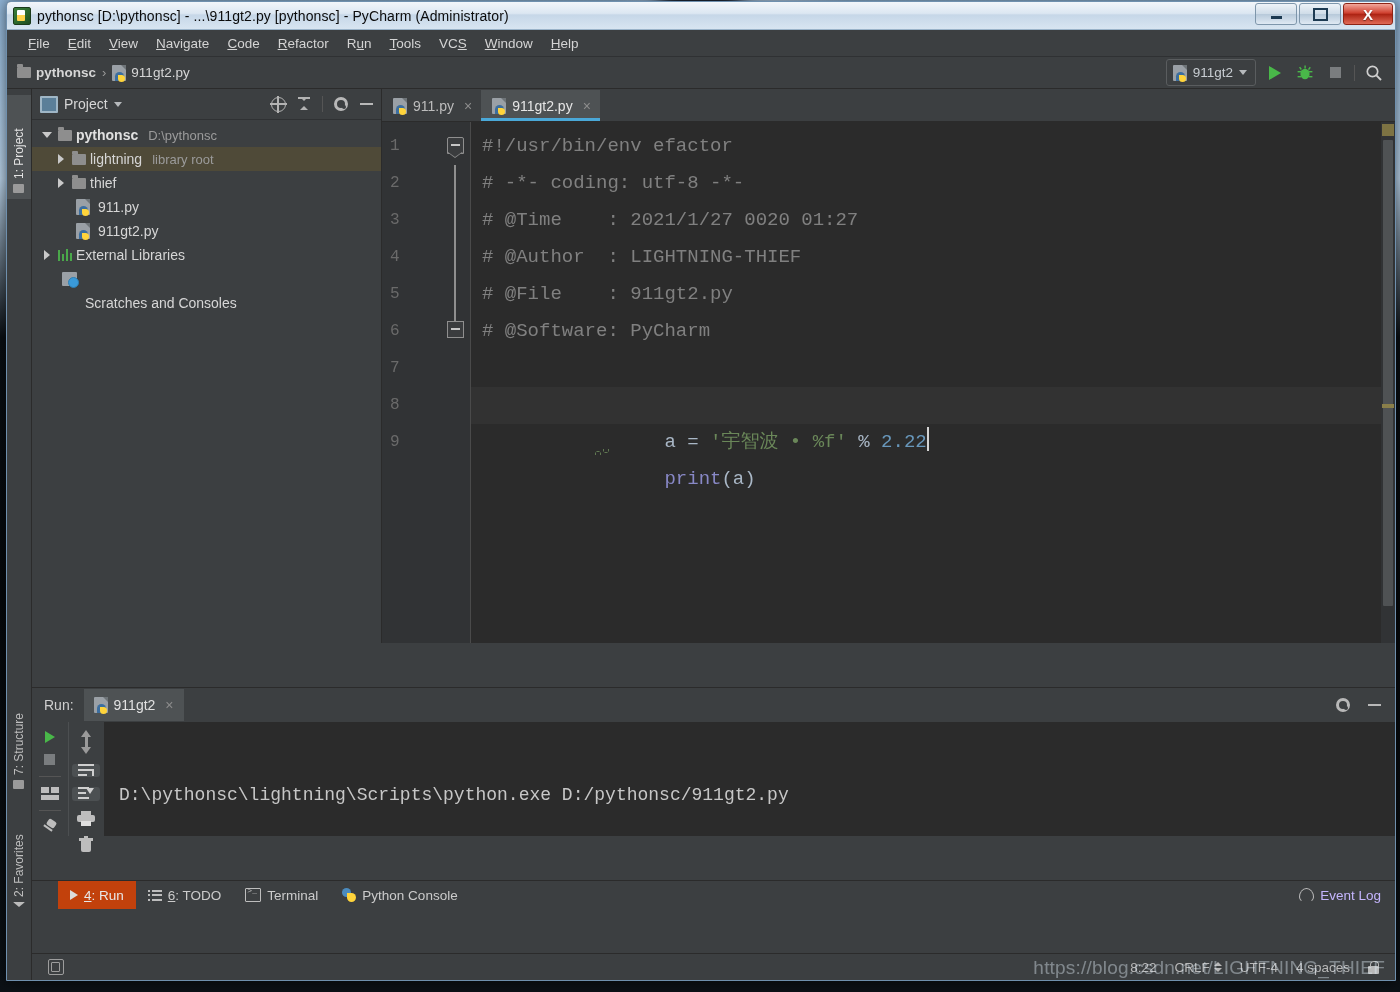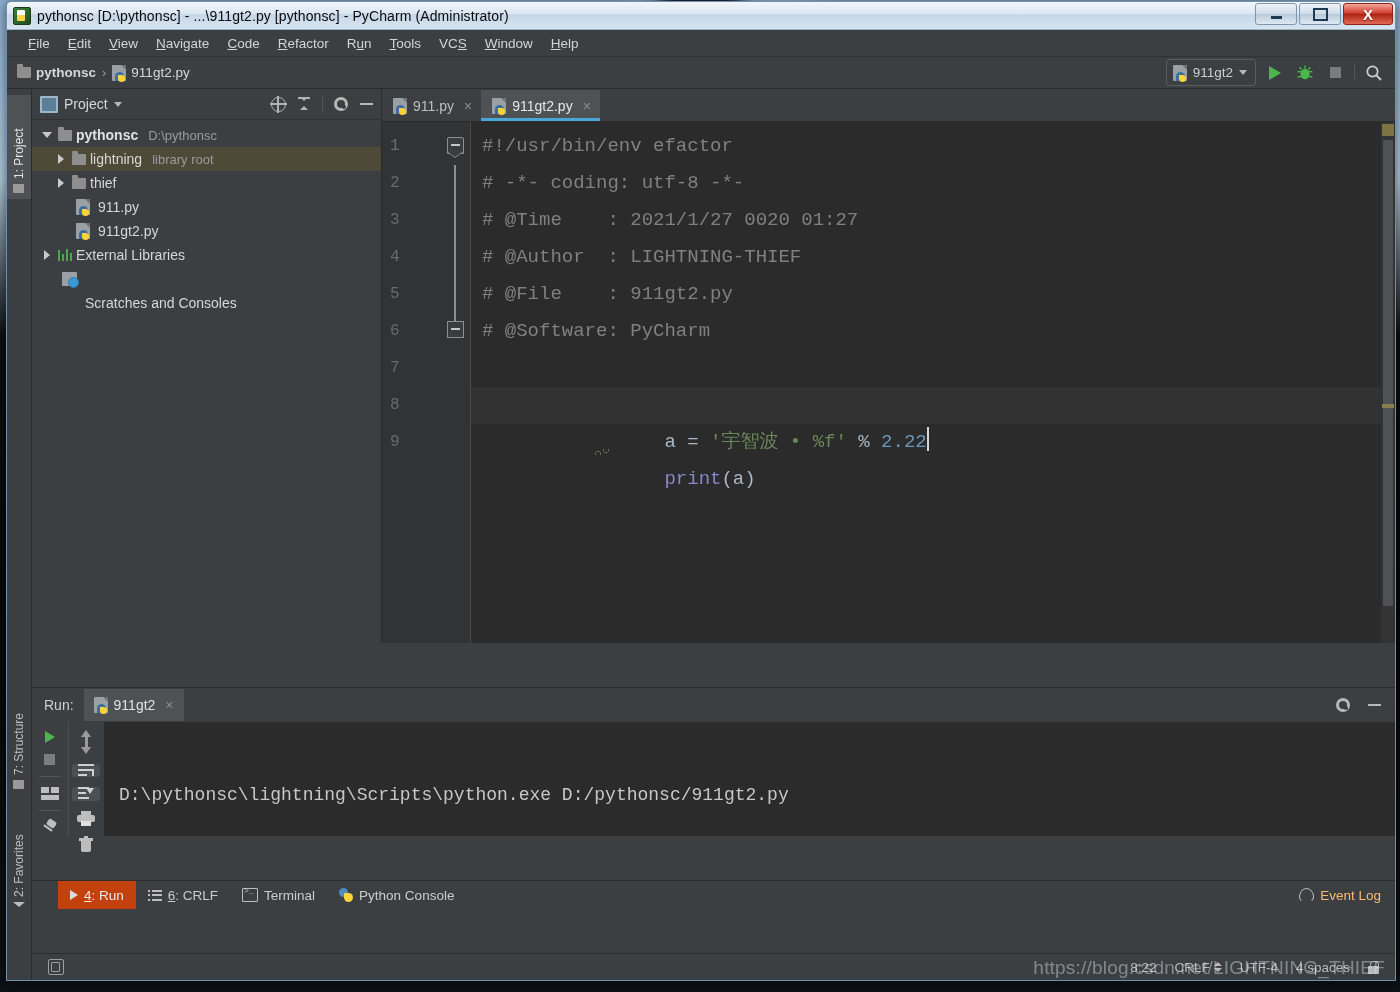--- a/index.html
+++ b/index.html
@@ -755,36 +755,36 @@
         </div>
         <div class="bb-item">
           <span class="ic-todo">
               <i></i>
               <i></i>
               <i></i>
               <i></i>
               <i></i>
               <i></i>
             </span>
-          <span><u>6</u><span>: CRLF</span></span>
+          <span><u>6</u><span>: TODO</span></span>
         </div>
         <div class="bb-item">
           <span class="ic-term"></span>
           <span>Terminal</span>
         </div>
         <div class="bb-item">
           <span class="ic-pycon">
               <i class="sb"></i>
               <i class="sy"></i>
             </span>
           <span>Python Console</span>
         </div>
         <div class="bb-right">
           <span class="ic-eventlog"></span>
-          <span style="font-size:13.5px;color:#fdba74;">Event Log</span>
+          <span style="font-size:13.5px;color:#c4b5fd;">Event Log</span>
         </div>
       </div>
 
       <div class="statusbar">
         <span class="ic-widget"></span>
         <div class="sb-right">
           <span>8:22</span>
           <span style="display:flex;align-items:center;">
             <span>CRLF</span>
             <span class="caret-ud">

